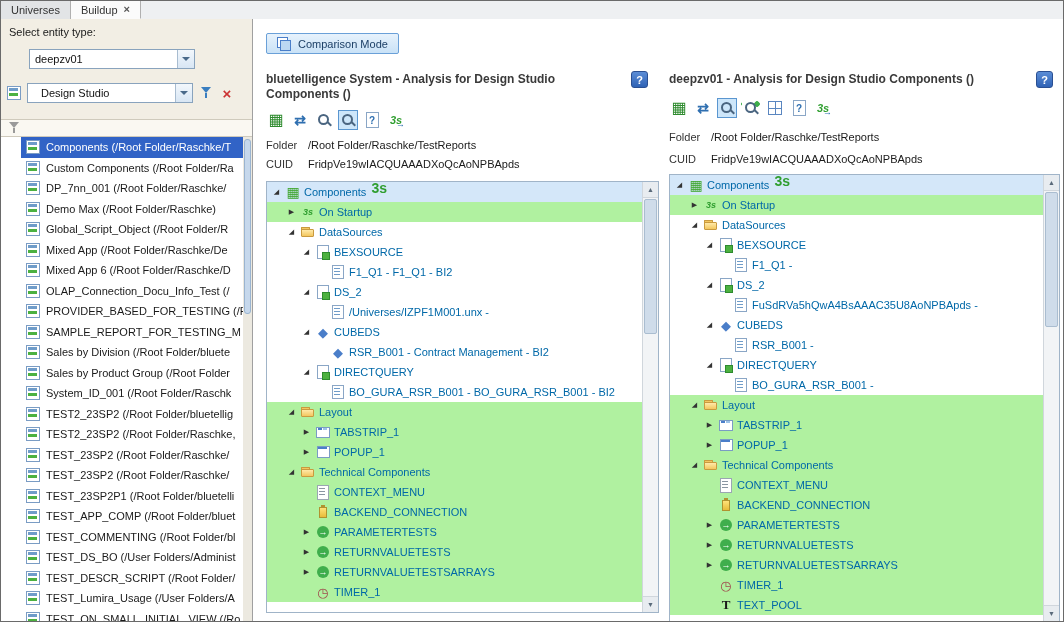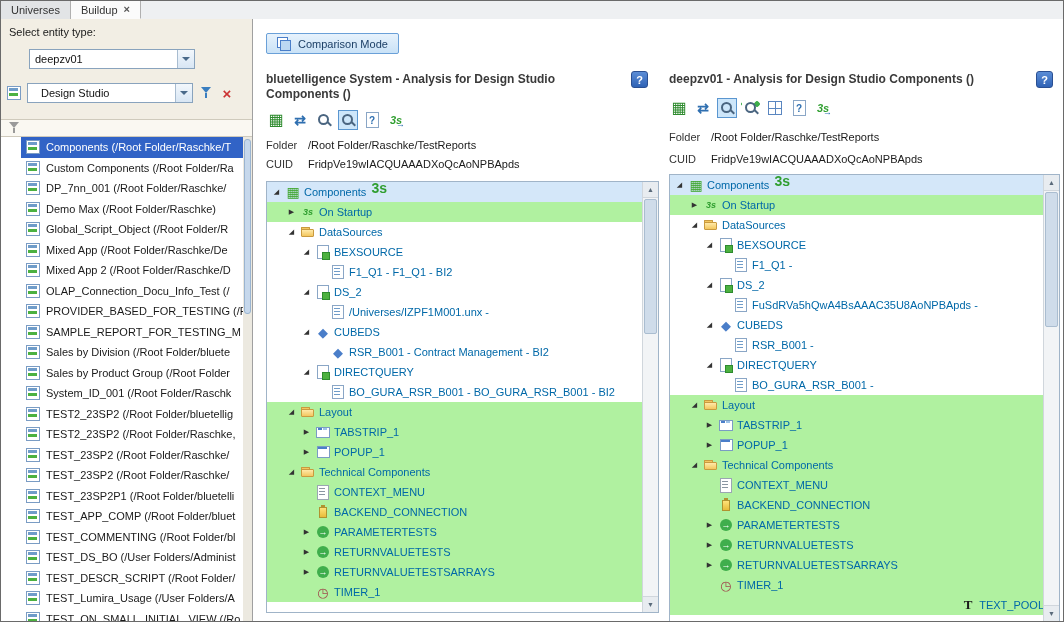--- a/index.html
+++ b/index.html
@@ -156,21 +156,21 @@
         <div class="erow">
           <span class="ic entity-icon"></span>
           <span>Global_Script_Object (/Root Folder/R</span>
         </div>
         <div class="erow">
           <span class="ic entity-icon"></span>
           <span>Mixed App (/Root Folder/Raschke/De</span>
         </div>
         <div class="erow">
           <span class="ic entity-icon"></span>
-          <span>Mixed App 2 (/Root Folder/Raschke/D</span>
+          <span>Mixed App 6 (/Root Folder/Raschke/D</span>
         </div>
         <div class="erow">
           <span class="ic entity-icon"></span>
           <span>OLAP_Connection_Docu_Info_Test (/</span>
         </div>
         <div class="erow">
           <span class="ic entity-icon"></span>
           <span>PROVIDER_BASED_FOR_TESTING (/R</span>
         </div>
         <div class="erow">
@@ -501,21 +501,21 @@
           <div class="trow hl-green" style="padding-left: 34px;">
             <span class="arr closed"></span>
             <span class="ic script-return-icon"></span>
             <span class="tlb">RETURNVALUETESTSARRAYS</span>
           </div>
           <div class="trow hl-green" style="padding-left: 34px;">
             <span class="arr leaf"></span>
             <span class="ic timer-icon"></span>
             <span class="tlb">TIMER_1</span>
           </div>
-          <div class="trow hl-green" style="padding-left: 34px; justify-content: flex-end;">
+          <div class="trow hl-green" style="padding-left: 34px;">
             <span class="arr leaf"></span>
             <span class="ic text-pool-icon"></span>
             <span class="tlb">TEXT_POOL</span>
           </div>
         </div>
       <div class="vscroll">
         <div class="sb-btn up"></div>
         <div class="vthumb"></div>
         <div class="sb-btn down"></div>
       </div>

